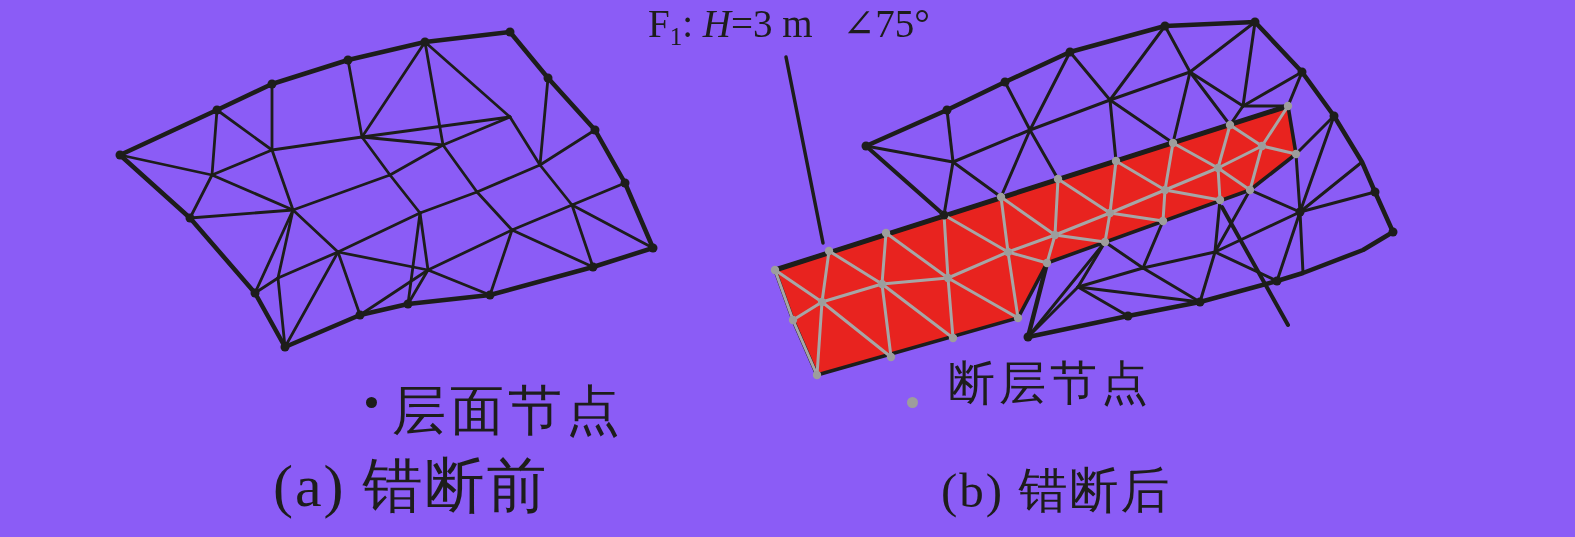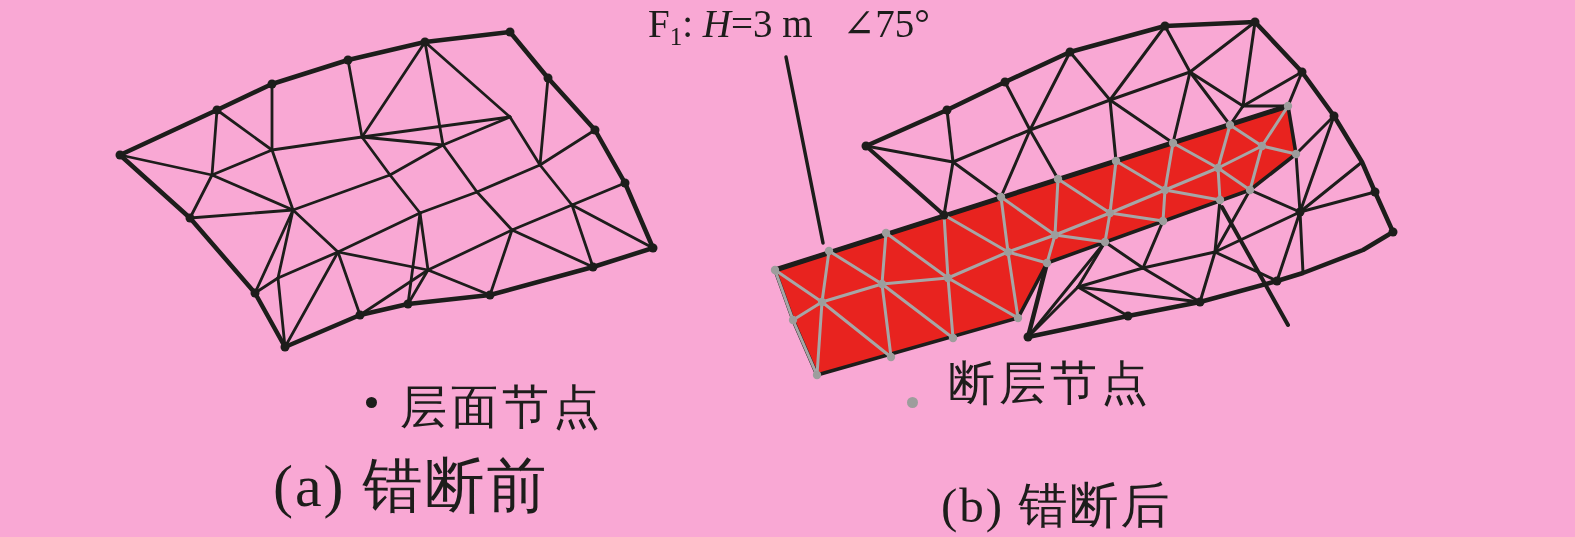--- a/index.html
+++ b/index.html
@@ -1,30 +1,30 @@
 <!DOCTYPE html>
 <html><head>
 <meta charset="utf-8">
 <style>
   html,body{margin:0;padding:0;background:#fff;}
-  #stage{position:relative;width:1575px;height:537px;background:#f9a8d4;overflow:hidden;
+  #stage{position:relative;width:1575px;height:537px;background:#8b5cf6;overflow:hidden;
          font-family:"Liberation Serif","DejaVu Serif",serif;}
   #diagram{position:absolute;left:0;top:0;}
   .lbl{position:absolute;color:#1d1d1b;white-space:nowrap;line-height:1;}
   #fault-label{left:648px;top:4px;font-size:39px;}
   #fault-label .sub{font-size:25px;vertical-align:-8px;}
   #fault-label .ital{font-style:italic;}
   #fault-label .angle{margin-left:30px;}
   .legend-dot{position:absolute;border-radius:50%;width:11px;height:11px;}
   #legend-a-dot{left:366px;top:397px;background:#1d1d1b;}
   #legend-b-dot{left:907px;top:397px;background:#9d9d9c;}
-  #legend-a-text{left:400px;top:384px;font-size:47px;letter-spacing:4px;}
+  #legend-a-text{left:392px;top:384px;font-size:54px;letter-spacing:4px;}
   #legend-b-text{left:948px;top:360px;font-size:47px;letter-spacing:4px;}
   #caption-a{left:273px;top:456px;font-size:60px;letter-spacing:2px;}
-  #caption-b{left:941px;top:466px;font-size:49px;letter-spacing:2px;margin-top:15px;}
+  #caption-b{left:941px;top:466px;font-size:49px;letter-spacing:2px;}
   #edge-label{left:1245px;top:334px;width:222px;text-align:center;font-size:46px;
               line-height:1.38;white-space:normal;}
 </style>
 </head>
 <body>
 
 <div id="stage">
   <svg id="diagram" width="1575" height="537" viewBox="0 0 1575 537">
       <g>
         <line x1="120" y1="155" x2="212" y2="175" stroke="#1d1d1b" stroke-width="2.8" stroke-linecap="round"></line>

